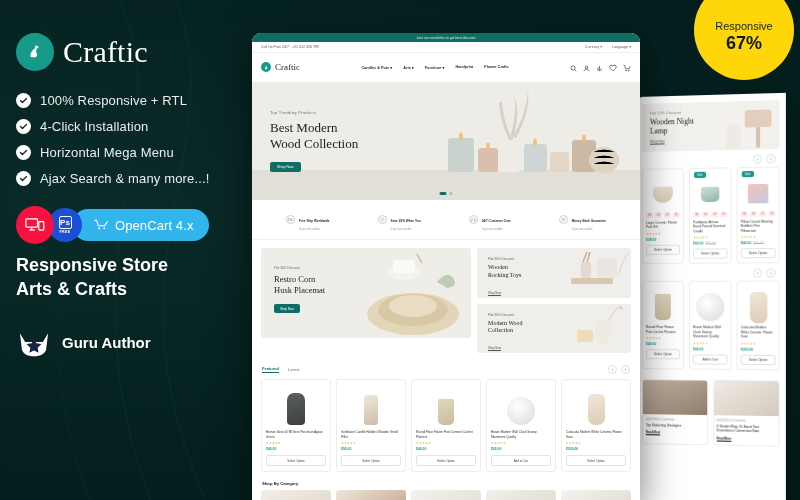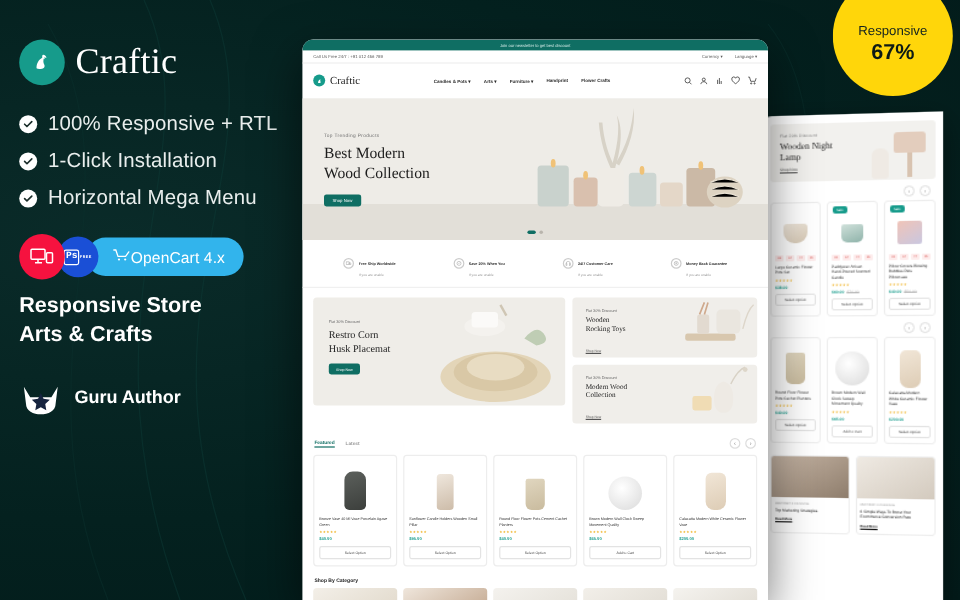--- a/index.html
+++ b/index.html
@@ -18,32 +18,32 @@
   .brandrow { display:flex; align-items:center; gap:9px; margin-top:5px; }
   .brandmark { width:38px; height:38px; border-radius:50%; background:#169b8b;
       display:flex; align-items:center; justify-content:center; }
   .brandname { color:#fff; font-family:"Liberation Serif", serif; font-size:30px; letter-spacing:.2px; }
 
   .features { margin-top:22px; display:flex; flex-direction:column; gap:11px; }
   .feat { display:flex; align-items:center; gap:9px; }
   .tick { width:15px; height:15px; border-radius:50%; background:#fff; flex:0 0 15px;
           display:flex; align-items:center; justify-content:center; }
   .tick svg { display:block; }
-  .feat span.lbl { color:#e9eeed; font-size:17px; letter-spacing:.15px; }
+  .feat span.lbl { color:#e9eeed; font-size:13px; letter-spacing:.15px; }
 
   .badges { margin-top:20px; display:flex; align-items:center; height:38px; position:relative; }
   .bg-resp { width:38px; height:38px; border-radius:50%; background:#f6123f; z-index:3;
              display:flex; align-items:center; justify-content:center; }
   .bg-ps { width:34px; height:34px; border-radius:50%; background:#1a4fd6; margin-left:-6px; z-index:2;
-           display:flex; flex-direction:row; align-items:center; justify-content:center;font-family:Liberation Mono, monospace; }
+           display:flex; flex-direction:column; align-items:center; justify-content:center; }
   .bg-ps .ps-box { width:13px; height:13px; border:1.4px solid #fff; border-radius:2px; color:#fff;
                    font-size:8px; font-weight:bold; display:flex; align-items:center; justify-content:center; line-height:1;}
   .bg-ps .ps-free { color:#fff; font-size:3.6px; letter-spacing:.4px; margin-top:1px; font-weight:bold;}
   .bg-oc { height:32px; margin-left:-10px; background:#32b4ec; border-radius:17px; z-index:1;
-           display:flex; align-items:center; gap:0; padding:0 15px 0 22px; }
+           display:flex; align-items:center; gap:6px; padding:0 15px 0 22px; }
   .bg-oc .oclabel { color:#fff; font-size:13px; font-weight:500; letter-spacing:.1px;}
 
   .tag1 { margin-top:26px; color:#d6dedd; font-size:15px; line-height:1.35; }
   .tag2 { margin-top:10px; color:#ffffff; font-size:18px; font-weight:bold; line-height:1.32; }
 
   .author { margin-top:26px; display:flex; align-items:center; gap:10px; }
   .author .catface { width:36px; height:30px; }
   .author .aname { color:#fff; font-size:15px; font-weight:bold; }
 
   
@@ -199,29 +199,37 @@
             </svg>
           </span>
         <span class="lbl">100% Responsive + RTL</span>
       </div>
       <div class="feat">
         <span class="tick">
             <svg width="9" height="9" viewBox="0 0 12 12">
               <path d="M2 6l2.6 2.6L10 3.2" stroke="#1a2d2a" stroke-width="1.8" fill="none" stroke-linecap="round" stroke-linejoin="round"></path>
             </svg>
           </span>
-        <span class="lbl">1-Click Installation</span>
+        <span class="lbl">4-Click Installation</span>
       </div>
       <div class="feat">
         <span class="tick">
             <svg width="9" height="9" viewBox="0 0 12 12">
               <path d="M2 6l2.6 2.6L10 3.2" stroke="#1a2d2a" stroke-width="1.8" fill="none" stroke-linecap="round" stroke-linejoin="round"></path>
             </svg>
           </span>
         <span class="lbl">Horizontal Mega Menu</span>
+      </div>
+      <div class="feat">
+        <span class="tick">
+            <svg width="9" height="9" viewBox="0 0 12 12">
+              <path d="M2 6l2.6 2.6L10 3.2" stroke="#1a2d2a" stroke-width="1.8" fill="none" stroke-linecap="round" stroke-linejoin="round"></path>
+            </svg>
+          </span>
+        <span class="lbl">Ajax Search &amp; many more...!</span>
       </div>
     </div>
 
     <div class="badges">
       <div class="bg-resp">
         <svg width="20" height="16" viewBox="0 0 24 18" fill="none" stroke="#fff" stroke-width="1.5">
           <rect x="1" y="1.5" width="14" height="10" rx="1"></rect>
           <path d="M5 15h7"></path>
             <path d="M8 11.5V15"></path>
           <rect x="16.5" y="5" width="6" height="10" rx="1"></rect>

